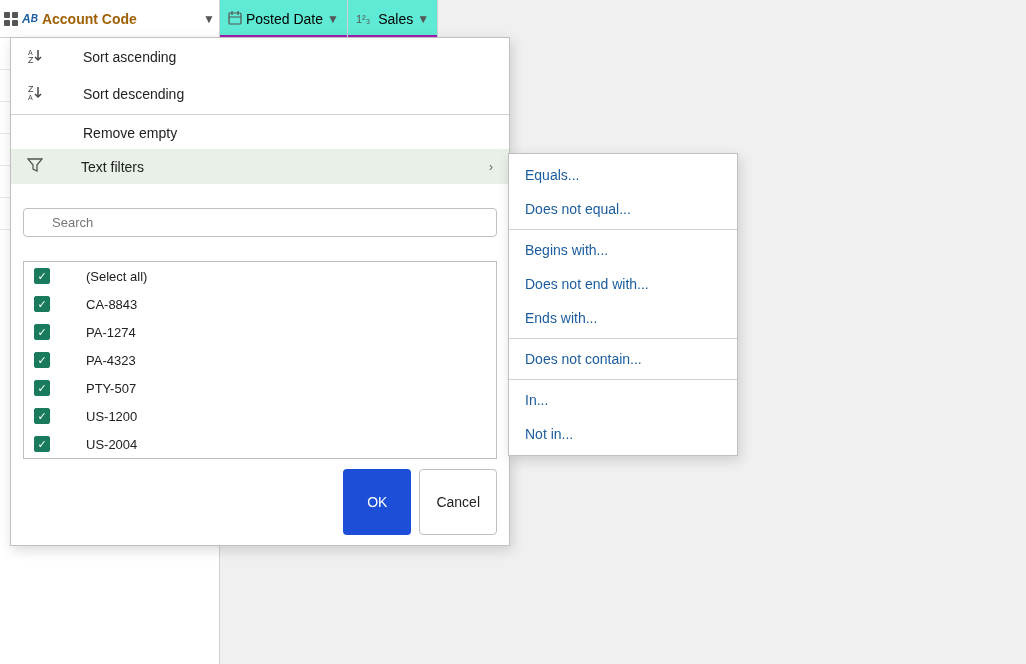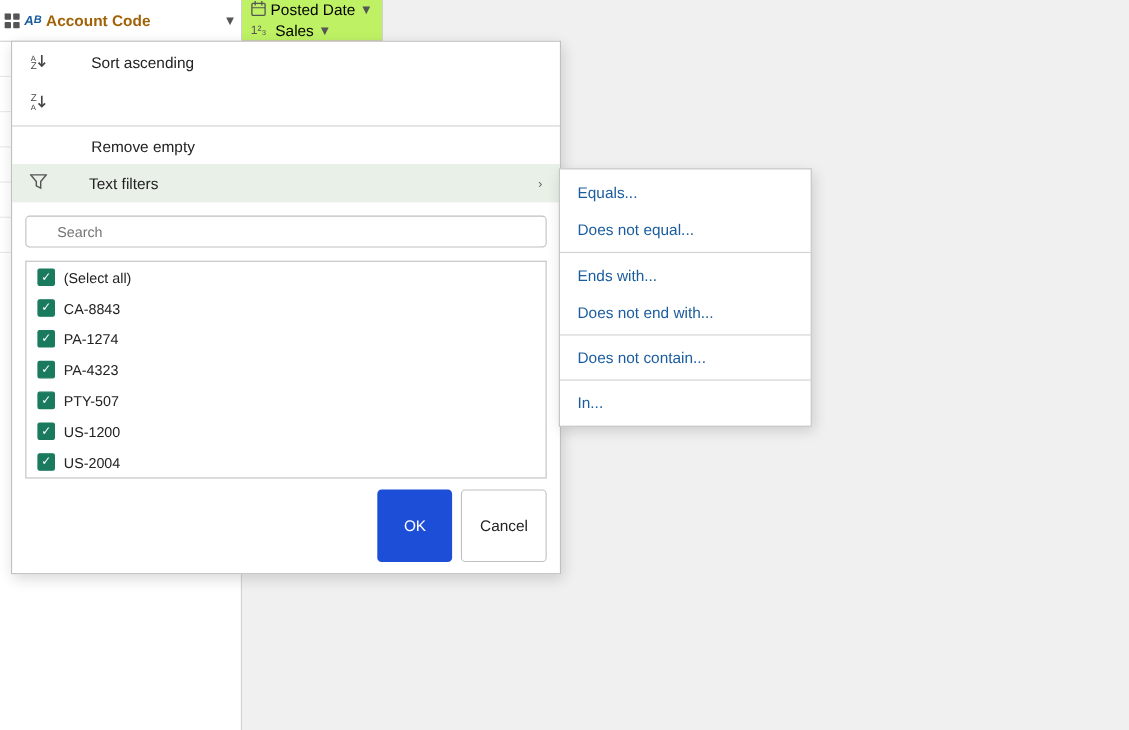--- a/index.html
+++ b/index.html
@@ -78,23 +78,22 @@
       font-size: 13px;
     }
 
     
     .extra-headers {
       position: absolute;
       top: 0;
       left: 220px;
       display: flex;
       height: 38px;
-      background: #bef264;
-      border-bottom: 1px solid #a21caf;
-      flex-direction: column;
+      background: #5eead4;
+      border-bottom: 3px solid #a21caf;
     }
 
     .extra-col {
       display: flex;
       align-items: center;
       padding: 0 8px;
       gap: 4px;
       border-right: 1px solid #d0d0d0;
       height: 38px;
       cursor: pointer;
@@ -142,21 +141,21 @@
       margin-left: 28px;
     }
 
     .menu-item-arrow {
       font-size: 12px;
       color: #666;
     }
 
     
     .search-box-wrap {
-      padding: 12px 12px;
+      padding: 24px 12px;
     }
 
     .search-box {
       width: 100%;
       padding: 6px 10px 6px 28px;
       border: 1px solid #c0c0c0;
       border-radius: 4px;
       font-size: 13px;
       outline: none;
       position: relative;
@@ -207,20 +206,21 @@
 
     .cb-check {
       color: #fff;
       font-size: 11px;
       line-height: 1;
     }
 
     .cb-label {
       font-size: 13px;
       color: #222;
+      margin-left: 28px;
     }
 
     
     .menu-footer {
       display: flex;
       justify-content: flex-end;
       padding: 10px 12px;
       gap: 8px;
     }
 
@@ -373,20 +373,21 @@
 
   <div class="menu-item">
     <span class="menu-item-icon">
       <svg width="18" height="18" viewBox="0 0 18 18" fill="none">
         <text x="1" y="9" font-size="9" fill="#444" font-family="Arial">Z</text>
         <text x="1" y="17" font-size="7" fill="#444" font-family="Arial">A</text>
         <line x1="11" y1="4" x2="11" y2="14" stroke="#444" stroke-width="1.5"></line>
         <polyline points="8,11 11,14 14,11" fill="none" stroke="#444" stroke-width="1.5"></polyline>
       </svg>
     </span>
+    <span class="menu-item-label">Sort descending</span>
   </div>
 
   <div class="menu-separator"></div>
 
   <div class="menu-item">
     <span class="menu-item-icon" style="width:18px"></span>
     <span class="menu-item-label">Remove empty</span>
   </div>
 
   <div class="menu-item menu-item-highlighted">
@@ -454,19 +455,21 @@
   <div class="menu-footer">
     <button class="btn-ok">OK</button>
     <button class="btn-cancel">Cancel</button>
   </div>
 </div>
 
 <div class="submenu">
   <div class="submenu-item link-style">Equals...</div>
   <div class="submenu-item link-style">Does not equal...</div>
   <div class="submenu-separator"></div>
+  <div class="submenu-item link-style">Begins with...</div>
+  <div class="submenu-item link-style">Does not end with...</div>
   <div class="submenu-item link-style">Ends with...</div>
-  <div class="submenu-item link-style">Does not end with...</div>
   <div class="submenu-separator"></div>
   <div class="submenu-item link-style">Does not contain...</div>
   <div class="submenu-separator"></div>
   <div class="submenu-item link-style">In...</div>
+  <div class="submenu-item link-style">Not in...</div>
 </div>
 
 </body></html>

